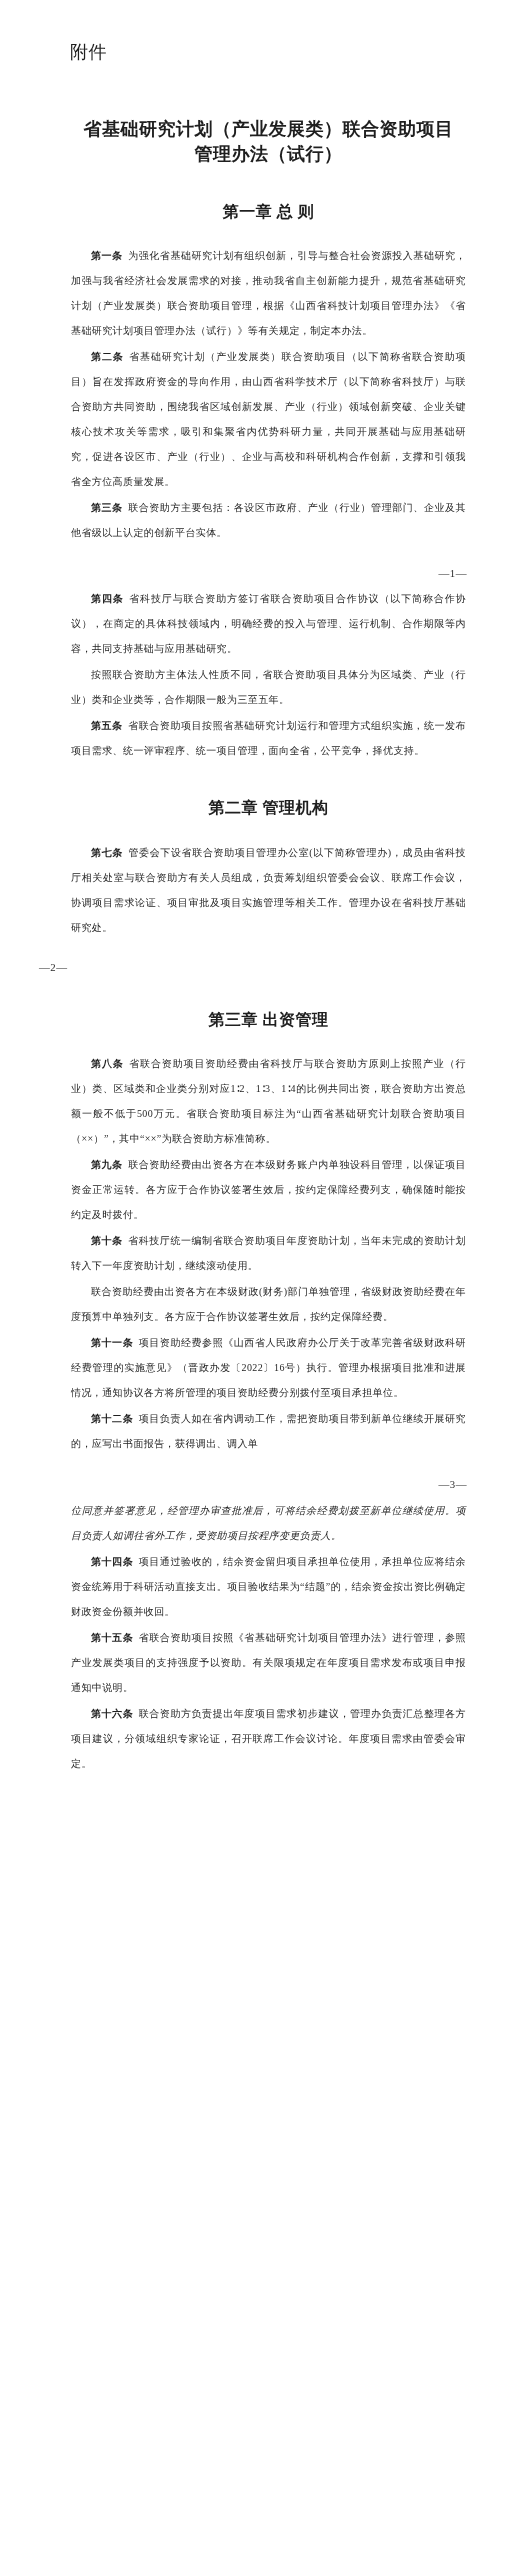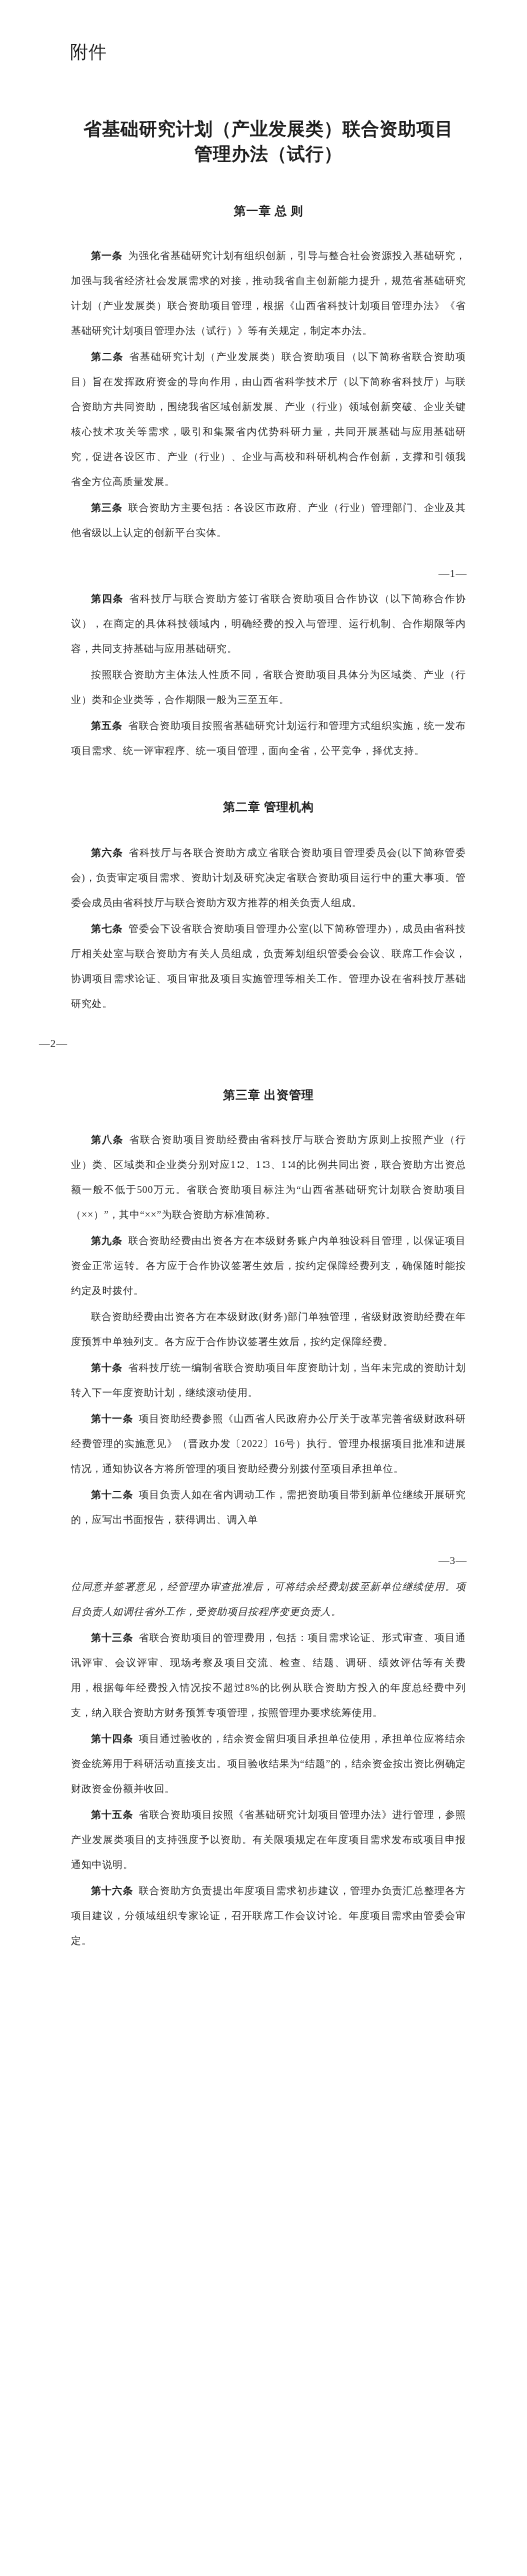--- a/index.html
+++ b/index.html
@@ -25,21 +25,21 @@
     text-align: center;
     font-weight: bold;
     font-size: 18px;
     line-height: 25px;
     letter-spacing: 0.5px;
   }
   .chapter {
     margin: 32px 0 19.6px 0;
     text-align: center;
     font-weight: bold;
-    font-size: 12px;
+    font-size: 16px;
     line-height: 25px;
     letter-spacing: 0.5px;
   }
   .para {
     margin: 1px;
     font-size: 10px;
     line-height: 25px;
     text-align: justify;
     text-indent: 2em;
     letter-spacing: 0.4px;
@@ -73,31 +73,29 @@
   <div>
       <h2 class="chapter">第一章 总 则</h2>
       <p class="para"><b class="article-label">第一条</b><span>为强化省基础研究计划有组织创新，引导与整合社会资源投入基础研究，加强与我省经济社会发展需求的对接，推动我省自主创新能力提升，规范省基础研究计划（产业发展类）联合资助项目管理，根据《山西省科技计划项目管理办法》《省基础研究计划项目管理办法（试行）》等有关规定，制定本办法。</span></p>
       <p class="para"><b class="article-label">第二条</b><span>省基础研究计划（产业发展类）联合资助项目（以下简称省联合资助项目）旨在发挥政府资金的导向作用，由山西省科学技术厅（以下简称省科技厅）与联合资助方共同资助，围绕我省区域创新发展、产业（行业）领域创新突破、企业关键核心技术攻关等需求，吸引和集聚省内优势科研力量，共同开展基础与应用基础研究，促进各设区市、产业（行业）、企业与高校和科研机构合作创新，支撑和引领我省全方位高质量发展。</span></p>
       <p class="para"><b class="article-label">第三条</b><span>联合资助方主要包括：各设区市政府、产业（行业）管理部门、企业及其他省级以上认定的创新平台实体。</span></p>
       <div class="page-number right" style="color: rgb(43, 43, 43);">—1—</div>
       <p class="para"><b class="article-label">第四条</b><span>省科技厅与联合资助方签订省联合资助项目合作协议（以下简称合作协议），在商定的具体科技领域内，明确经费的投入与管理、运行机制、合作期限等内容，共同支持基础与应用基础研究。</span></p>
       <p class="para"><span>按照联合资助方主体法人性质不同，省联合资助项目具体分为区域类、产业（行业）类和企业类等，合作期限一般为三至五年。</span></p>
       <p class="para"><b class="article-label">第五条</b><span>省联合资助项目按照省基础研究计划运行和管理方式组织实施，统一发布项目需求、统一评审程序、统一项目管理，面向全省，公平竞争，择优支持。</span></p>
       <h2 class="chapter">第二章 管理机构</h2>
-      <p class="para"><b class="article-label">第六条</b><span>省科技厅与各联合资助方成立省联合资助项目管理委员会(以下简称管委会)，负责审定项目需求、资助计划及研究决定省联合资助项目运行中的重大事项。管委会成员由省科技厅与联合资助方双方推荐的相关负责人组成。</span></p>
       <p class="para"><b class="article-label">第七条</b><span>管委会下设省联合资助项目管理办公室(以下简称管理办)，成员由省科技厅相关处室与联合资助方有关人员组成，负责筹划组织管委会会议、联席工作会议，协调项目需求论证、项目审批及项目实施管理等相关工作。管理办设在省科技厅基础研究处。</span></p>
       <div class="page-number left" style="color: rgb(43, 43, 43);">—2—</div>
       <h2 class="chapter">第三章 出资管理</h2>
       <p class="para"><b class="article-label">第八条</b><span>省联合资助项目资助经费由省科技厅与联合资助方原则上按照产业（行业）类、区域类和企业类分别对应1∶2、1∶3、1∶4的比例共同出资，联合资助方出资总额一般不低于500万元。省联合资助项目标注为“山西省基础研究计划联合资助项目（××）”，其中“××”为联合资助方标准简称。</span></p>
       <p class="para"><b class="article-label">第九条</b><span>联合资助经费由出资各方在本级财务账户内单独设科目管理，以保证项目资金正常运转。各方应于合作协议签署生效后，按约定保障经费列支，确保随时能按约定及时拨付。</span></p>
+      <p class="para"><b class="article-label">第十条</b><span>省科技厅统一编制省联合资助项目年度资助计划，当年未完成的资助计划转入下一年度资助计划，继续滚动使用。</span></p>
       <p class="para"><span>联合资助经费由出资各方在本级财政(财务)部门单独管理，省级财政资助经费在年度预算中单独列支。各方应于合作协议签署生效后，按约定保障经费。</span></p>
-      <p class="para"><b class="article-label">第十条</b><span>省科技厅统一编制省联合资助项目年度资助计划，当年未完成的资助计划转入下一年度资助计划，继续滚动使用。</span></p>
       <p class="para"><b class="article-label">第十一条</b><span>项目资助经费参照《山西省人民政府办公厅关于改革完善省级财政科研经费管理的实施意见》（晋政办发〔2022〕16号）执行。管理办根据项目批准和进展情况，通知协议各方将所管理的项目资助经费分别拨付至项目承担单位。</span></p>
       <p class="para"><b class="article-label">第十二条</b><span>项目负责人如在省内调动工作，需把资助项目带到新单位继续开展研究的，应写出书面报告，获得调出、调入单</span></p>
       <div class="page-number right" style="color: rgb(43, 43, 43);">—3—</div>
       <p class="para no-indent"><span>位同意并签署意见，经管理办审查批准后，可将结余经费划拨至新单位继续使用。项目负责人如调往省外工作，受资助项目按程序变更负责人。</span></p>
-      <p class="para"><b class="article-label">第十三条</b><span>省联合资助项目的管理费用，包括：项目需求论证、形式审查、项目通讯评审、会议评审、现场考察及项目交流、检查、结题、调研、绩效评估等有关费用，根据每年经费投入情况按不超过8%的比例从联合资助方投入的年度总经费中列支，纳入联合资助方财务预算专项管理，按照管理办要求统筹使用。</span></p>
       <p class="para"><b class="article-label">第十四条</b><span>项目通过验收的，结余资金留归项目承担单位使用，承担单位应将结余资金统筹用于科研活动直接支出。项目验收结果为“结题”的，结余资金按出资比例确定财政资金份额并收回。</span></p>
       <p class="para"><b class="article-label">第十五条</b><span>省联合资助项目按照《省基础研究计划项目管理办法》进行管理，参照产业发展类项目的支持强度予以资助。有关限项规定在年度项目需求发布或项目申报通知中说明。</span></p>
       <p class="para"><b class="article-label">第十六条</b><span>联合资助方负责提出年度项目需求初步建议，管理办负责汇总整理各方项目建议，分领域组织专家论证，召开联席工作会议讨论。年度项目需求由管委会审定。</span></p>
     </div>
 </div>
 
 
 </body></html>

